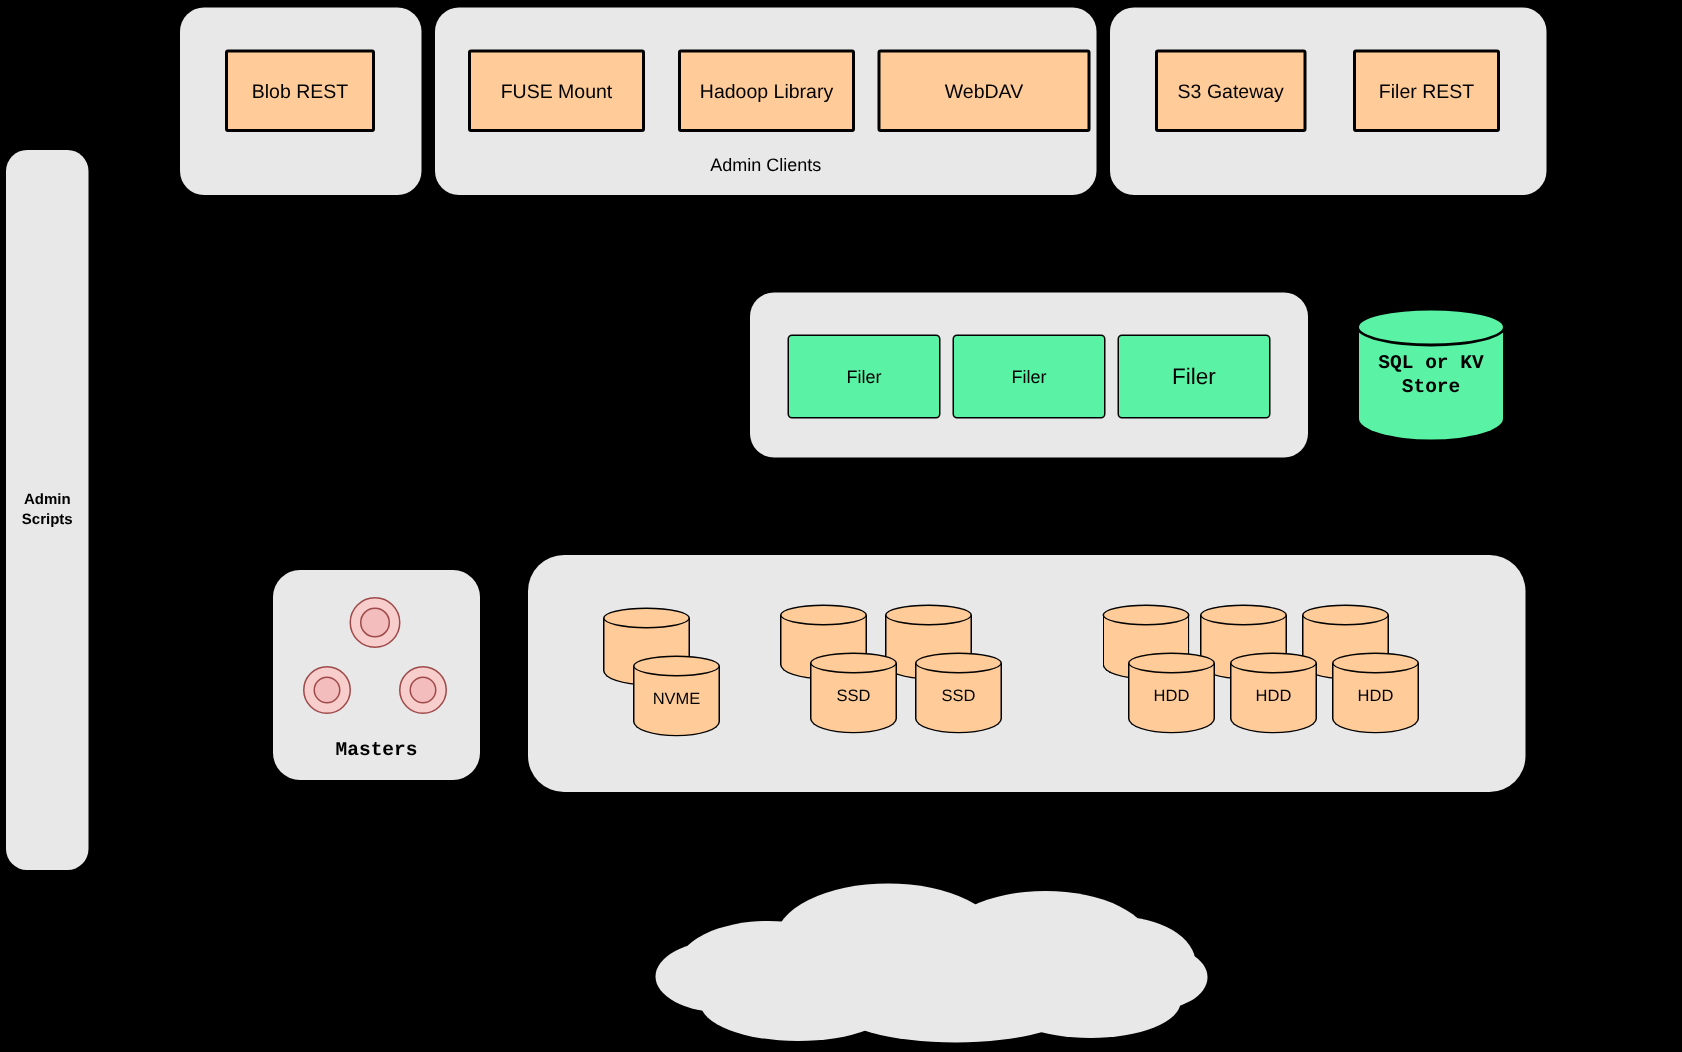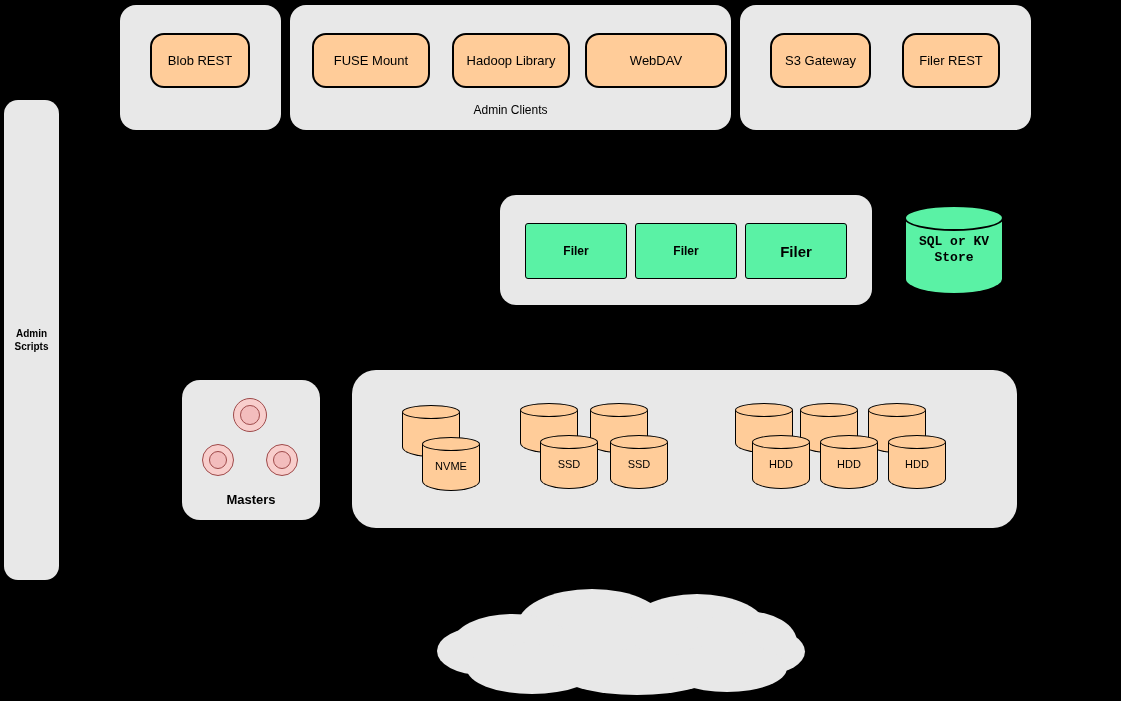--- a/index.html
+++ b/index.html
@@ -2,25 +2,25 @@
 <html><head>
 <meta charset="utf-8">
 <style>
   * { box-sizing: border-box; margin: 0; padding: 0; }
   html, body { width: 1121px; height: 701px; }
   body { position: relative; background: #000000; font-family: "Liberation Sans", sans-serif; color: #000; overflow: hidden; }
 
   .panel { position: absolute; background: #e8e8e8; border-radius: 16px; }
 
   .btn { position: absolute; display: flex; align-items: center; justify-content: center;
-         background: #ffcc99; border: 2px solid #000; border-radius: 14px;
+         background: #ffcc99; border: 2px solid #000; border-radius: 2px;
          font-size: 13px; text-align: center; padding: 4px 4px; }
 
   .caption { position: absolute; left: 0; right: 0; text-align: center; font-size: 12px; }
-  .bold { font-weight: bold; }
+  .bold { font-weight: bold; font-family: Liberation Mono, monospace; }
 
   .green-box { position: absolute; top: 28px; width: 102px; height: 56px;
                display: flex; align-items: center; justify-content: center;
                background: #5af2a5; border: 1.5px solid #000; border-radius: 3px; font-size: 12px; }
   .green-box.large { font-size: 15px; }
 
   .cyl { position: absolute; }
   .cyl-body { position: absolute; left: 0; right: 0; bottom: 0; border: 1.6px solid #000; border-top: none; }
   .cyl-top  { position: absolute; left: 0; right: 0; top: 0; border: 1.6px solid #000; border-radius: 50%; }
   .cyl.small .cyl-body { top: 7px;  border-radius: 0 0 50% 50% / 0 0 10px 10px; }
@@ -61,21 +61,21 @@
   <div class="btn" style="left:162px; top:28px; width:118px; height:55px;">Hadoop Library</div>
   <div class="btn" style="left:295px; top:28px; width:142px; height:55px;">WebDAV</div>
   <div class="caption" style="top:98px;">Admin Clients</div>
 </div>
 
 <div class="panel" style="left:740px; top:5px; width:291px; height:125px;">
   <div class="btn" style="left:30px; top:28px; width:101px; height:55px;">S3 Gateway</div>
   <div class="btn" style="left:162px; top:28px; width:98px; height:55px;">Filer REST</div>
 </div>
 
-<div class="panel" style="left:500px; top:195px; width:372px; height:110px;font-weight:bold;">
+<div class="panel" style="left:500px; top:195px; width:372px; height:110px;">
   <div class="green-box" style="left:25px;">Filer</div>
   <div class="green-box" style="left:135px;">Filer</div>
   <div class="green-box large" style="left:245px;">Filer</div>
 </div>
 
 <div class="cyl big green" style="left:904px; top:205px; width:100px; height:90px;font-family:Liberation Mono, monospace;">
   <div class="cyl-body"></div>
   <div class="cyl-top"></div>
   <div class="cyl-label">SQL or KV Store</div>
 </div>

